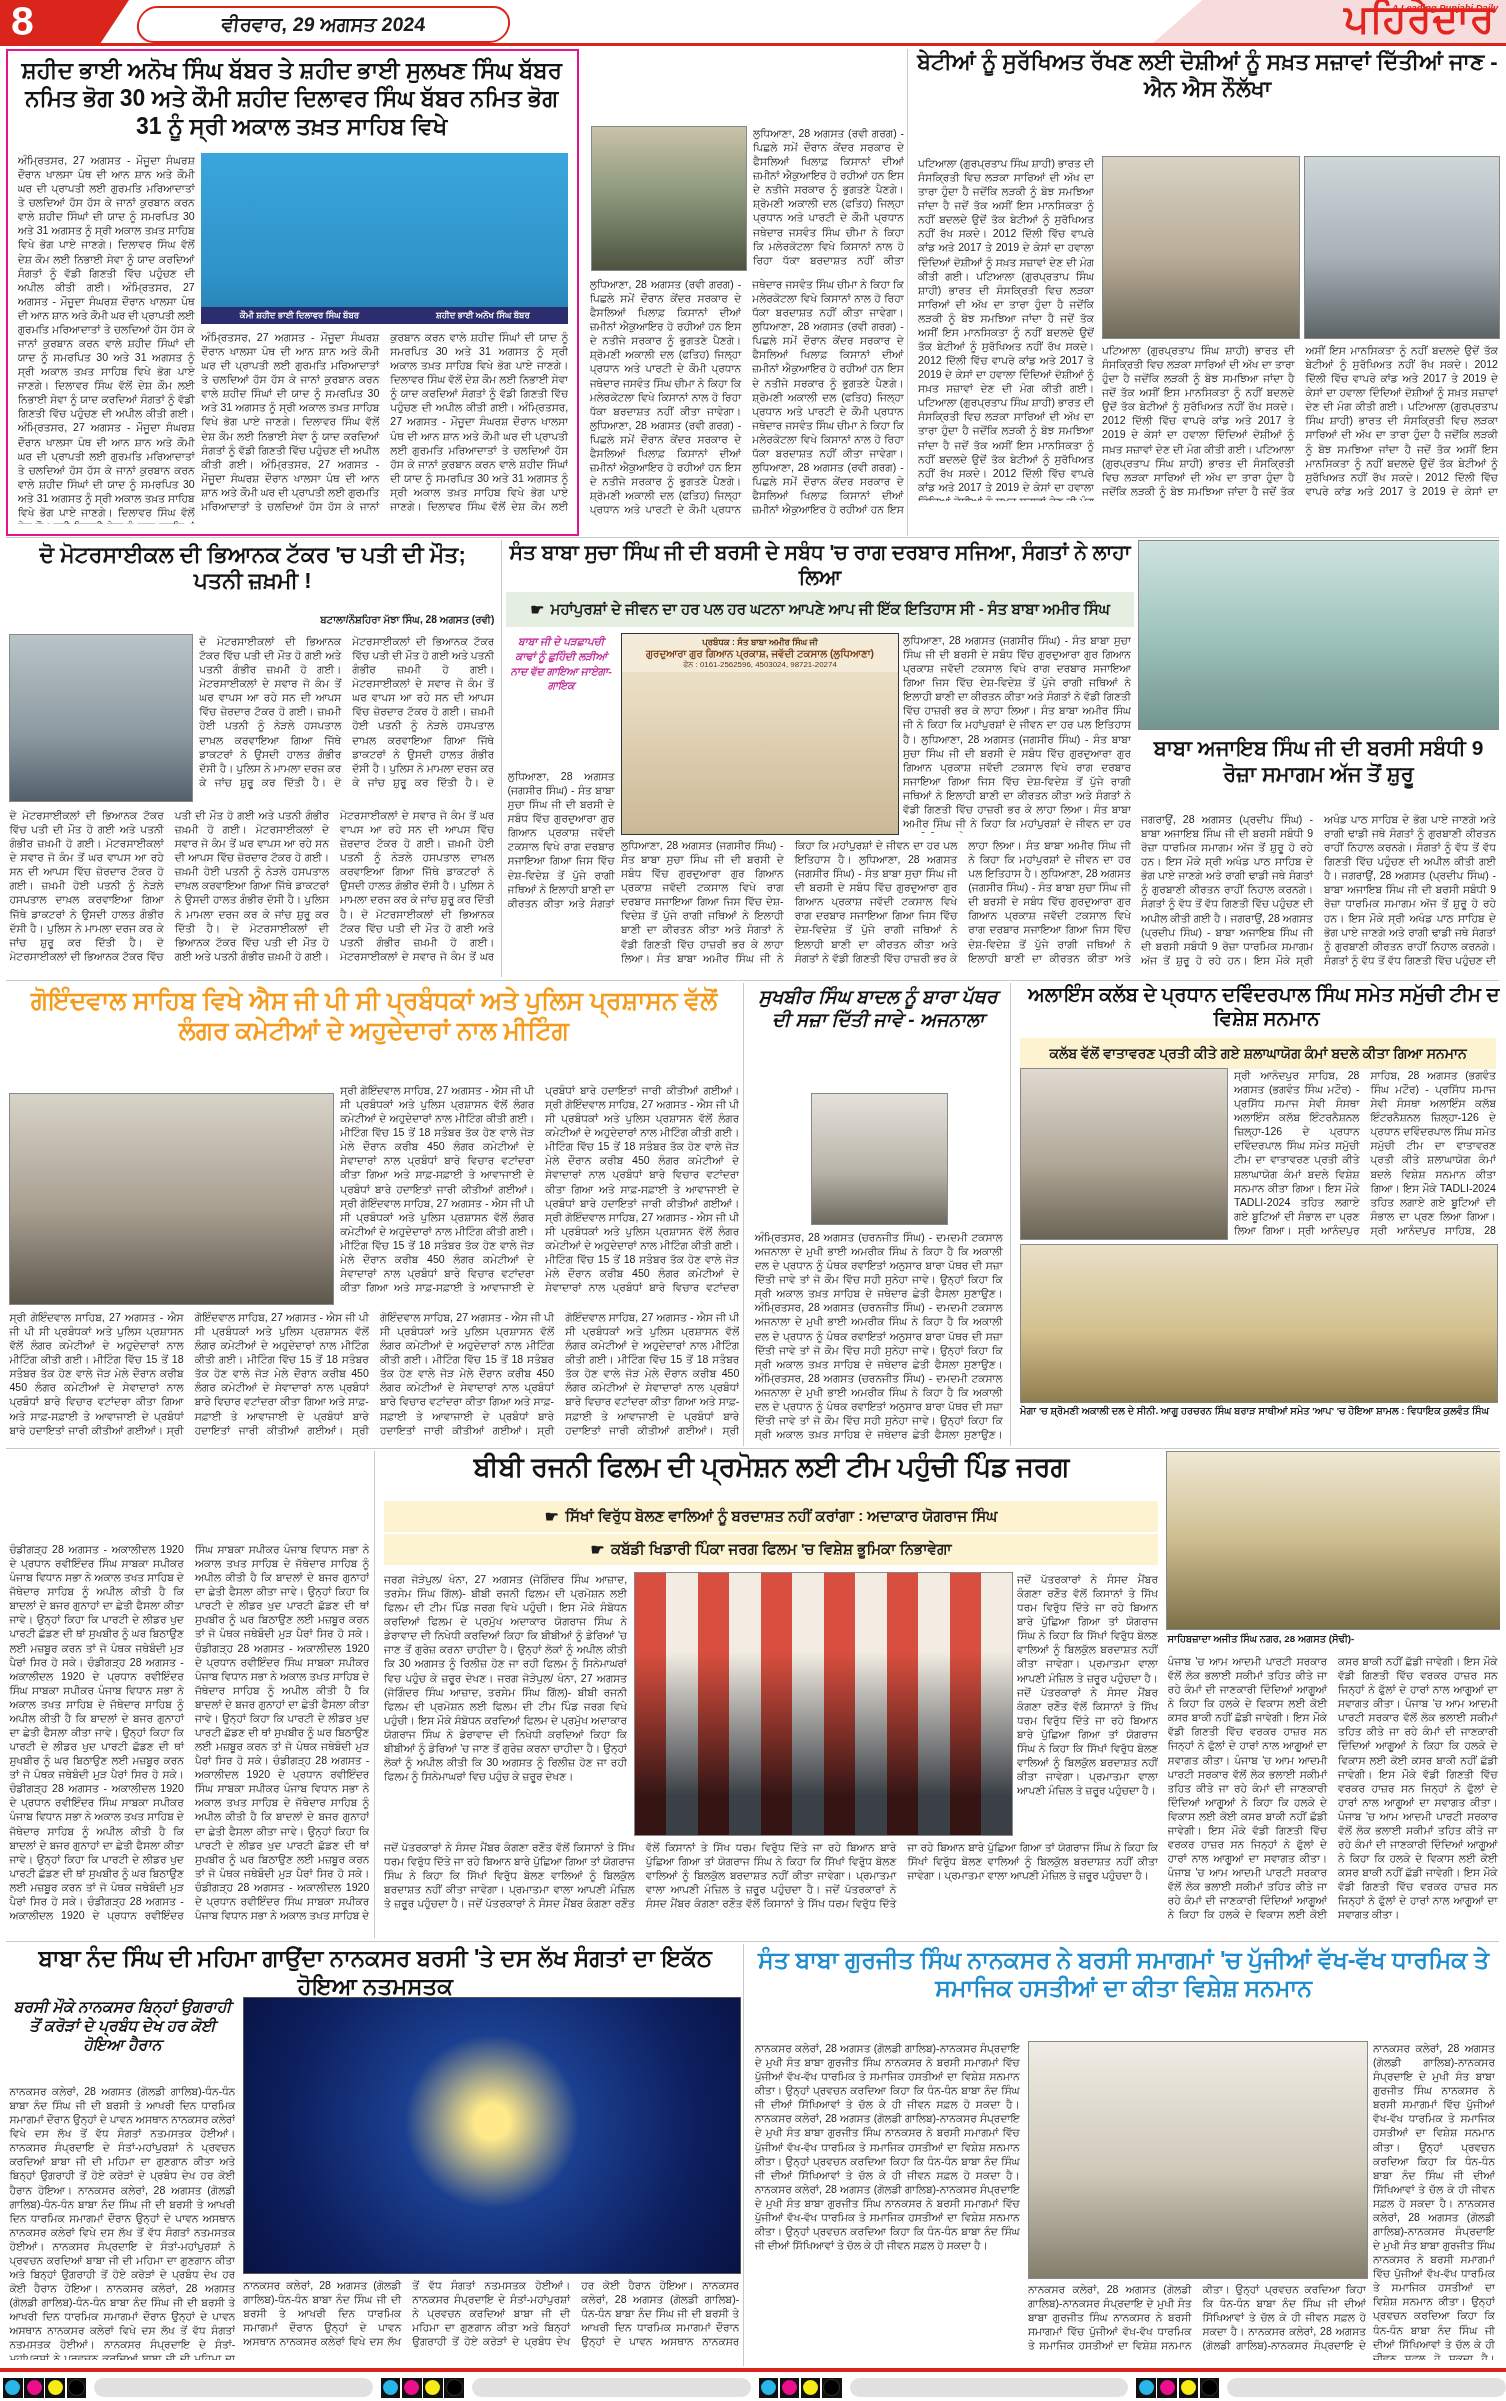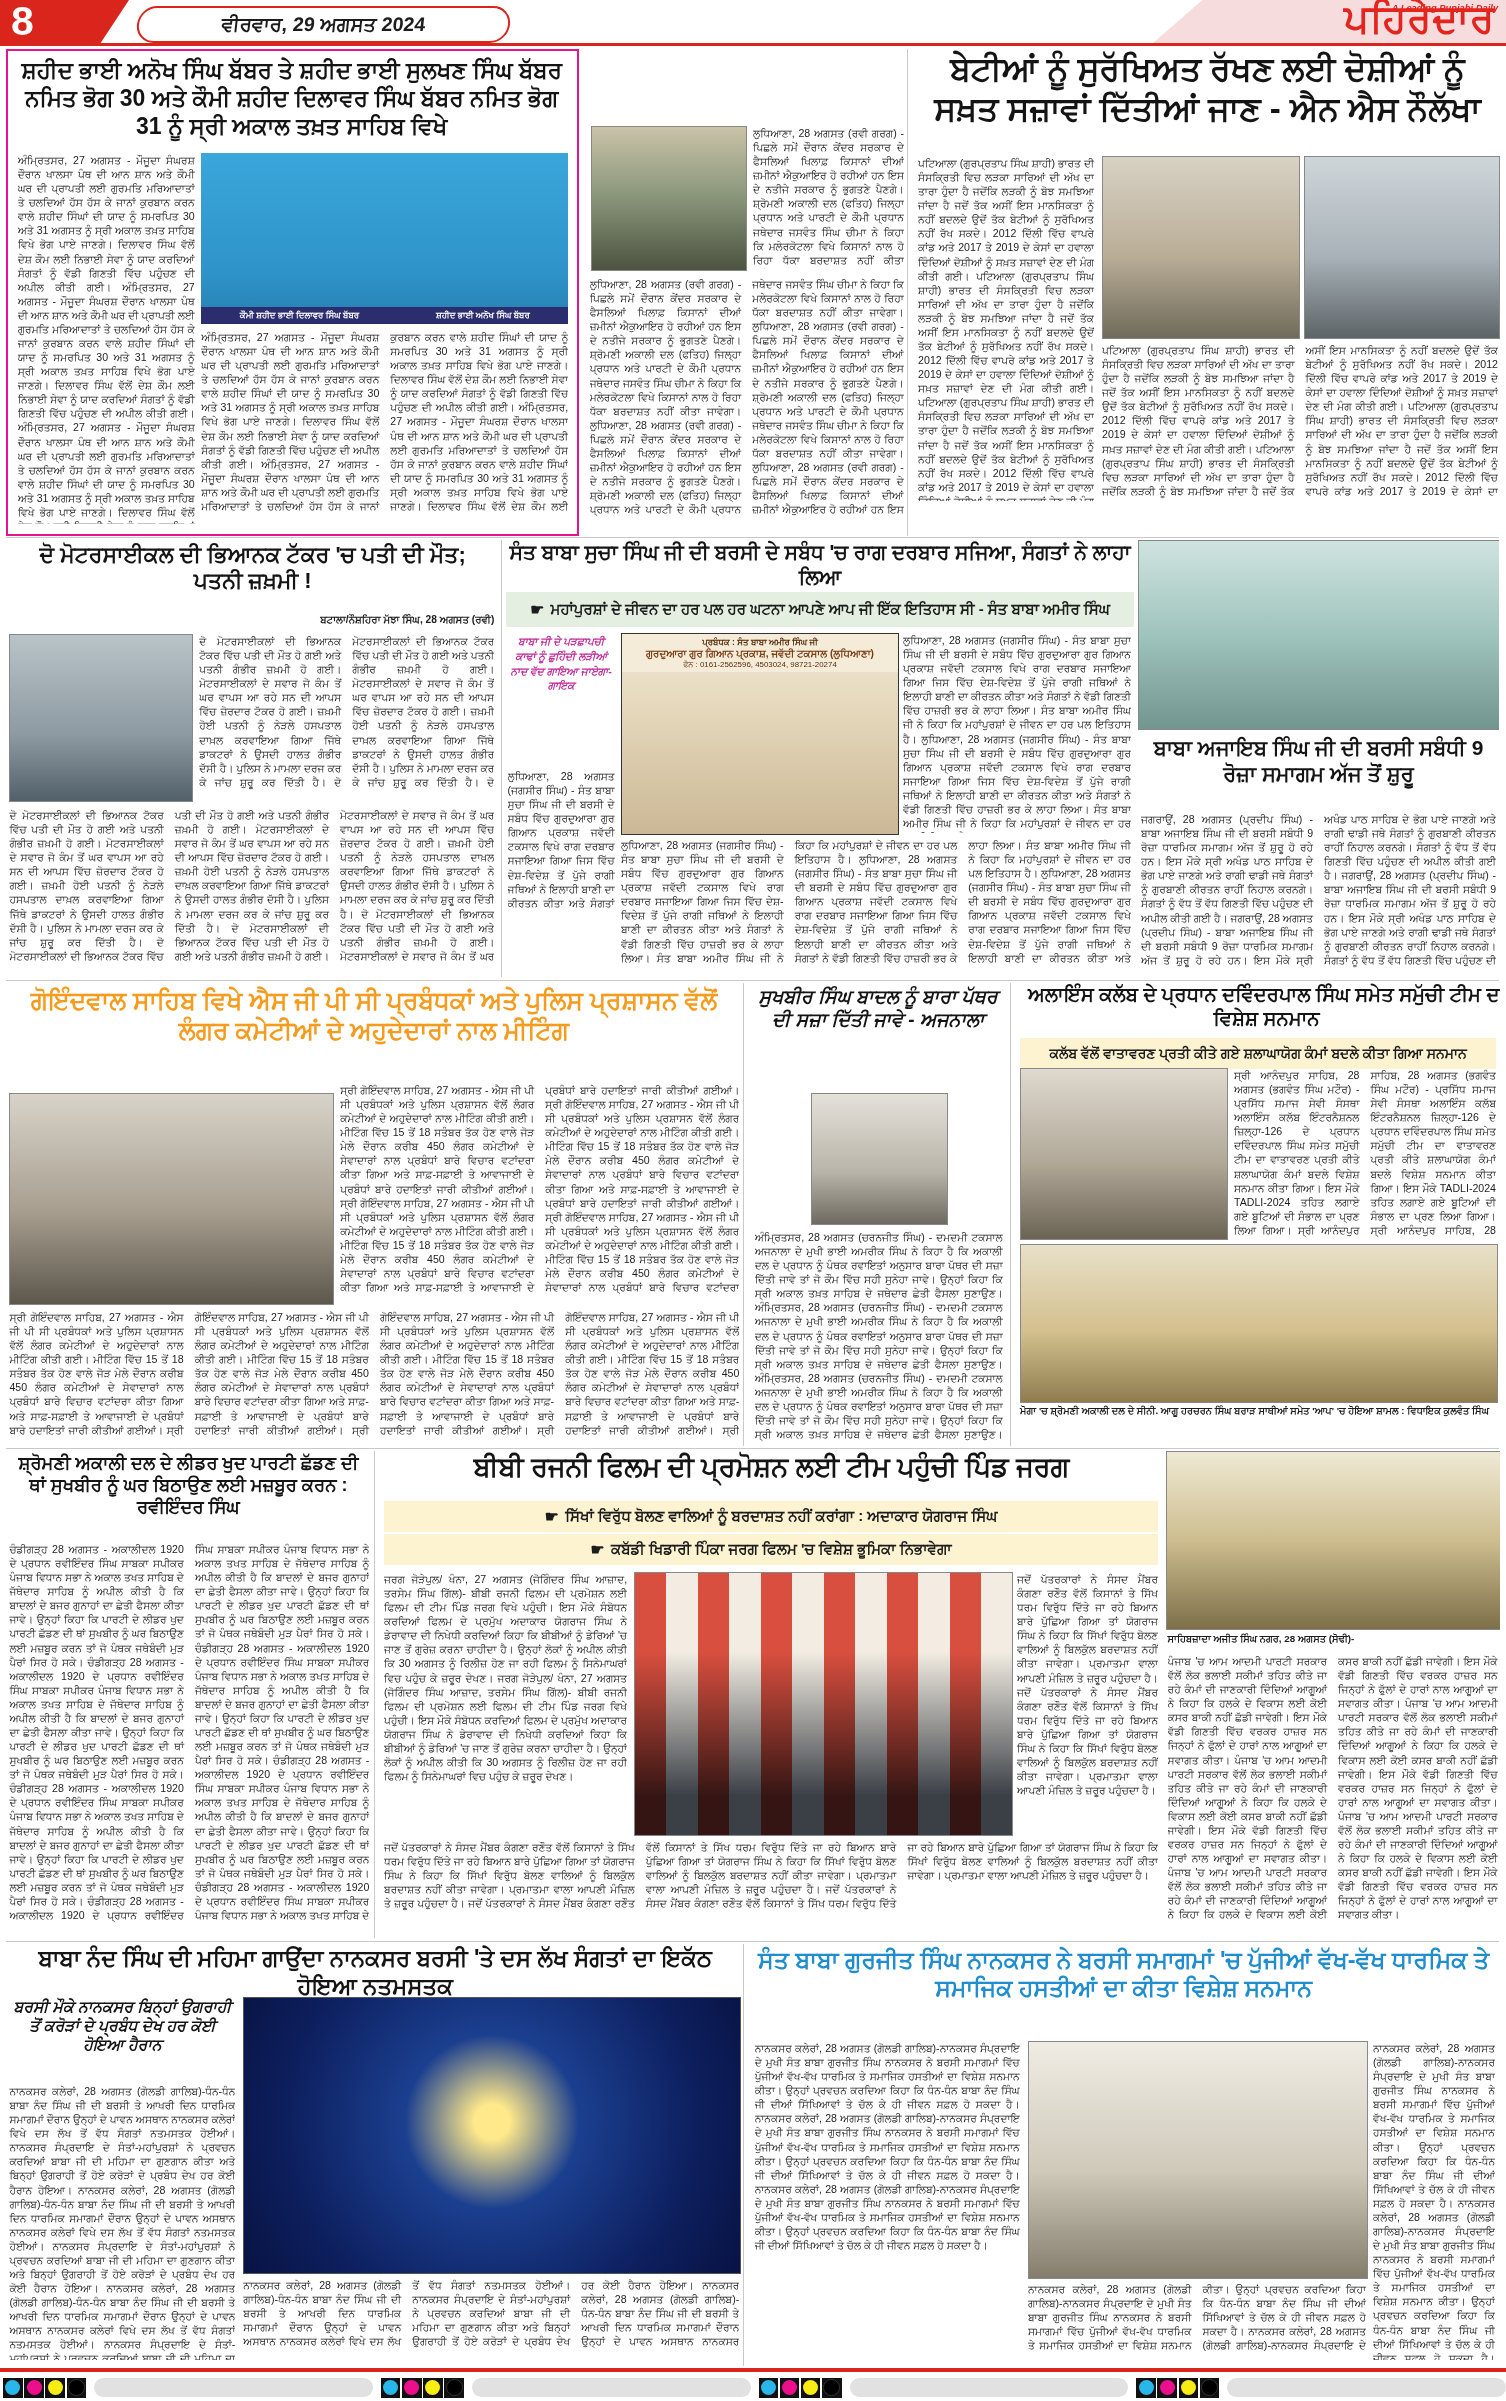--- a/index.html
+++ b/index.html
@@ -100,21 +100,21 @@
     <div class="btxt c2 abs" style="left:193px;top:279px;width:367px;height:195px;">ਅੰਮ੍ਰਿਤਸਰ, 27 ਅਗਸਤ - ਮੌਜੂਦਾ ਸੰਘਰਸ਼ ਦੌਰਾਨ ਖਾਲਸਾ ਪੰਥ ਦੀ ਆਨ ਸ਼ਾਨ ਅਤੇ ਕੌਮੀ ਘਰ ਦੀ ਪ੍ਰਾਪਤੀ ਲਈ ਗੁਰਮਤਿ ਮਰਿਆਦਾਤਾਂ ਤੇ ਚਲਦਿਆਂ ਹੱਸ ਹੱਸ ਕੇ ਜਾਨਾਂ ਕੁਰਬਾਨ ਕਰਨ ਵਾਲੇ ਸ਼ਹੀਦ ਸਿੰਘਾਂ ਦੀ ਯਾਦ ਨੂੰ ਸਮਰਪਿਤ 30 ਅਤੇ 31 ਅਗਸਤ ਨੂੰ ਸ੍ਰੀ ਅਕਾਲ ਤਖ਼ਤ ਸਾਹਿਬ ਵਿਖੇ ਭੋਗ ਪਾਏ ਜਾਣਗੇ। ਦਿਲਾਵਰ ਸਿੰਘ ਵੱਲੋਂ ਦੇਸ਼ ਕੌਮ ਲਈ ਨਿਭਾਈ ਸੇਵਾ ਨੂੰ ਯਾਦ ਕਰਦਿਆਂ ਸੰਗਤਾਂ ਨੂੰ ਵੱਡੀ ਗਿਣਤੀ ਵਿੱਚ ਪਹੁੰਚਣ ਦੀ ਅਪੀਲ ਕੀਤੀ ਗਈ। ਅੰਮ੍ਰਿਤਸਰ, 27 ਅਗਸਤ - ਮੌਜੂਦਾ ਸੰਘਰਸ਼ ਦੌਰਾਨ ਖਾਲਸਾ ਪੰਥ ਦੀ ਆਨ ਸ਼ਾਨ ਅਤੇ ਕੌਮੀ ਘਰ ਦੀ ਪ੍ਰਾਪਤੀ ਲਈ ਗੁਰਮਤਿ ਮਰਿਆਦਾਤਾਂ ਤੇ ਚਲਦਿਆਂ ਹੱਸ ਹੱਸ ਕੇ ਜਾਨਾਂ ਕੁਰਬਾਨ ਕਰਨ ਵਾਲੇ ਸ਼ਹੀਦ ਸਿੰਘਾਂ ਦੀ ਯਾਦ ਨੂੰ ਸਮਰਪਿਤ 30 ਅਤੇ 31 ਅਗਸਤ ਨੂੰ ਸ੍ਰੀ ਅਕਾਲ ਤਖ਼ਤ ਸਾਹਿਬ ਵਿਖੇ ਭੋਗ ਪਾਏ ਜਾਣਗੇ। ਦਿਲਾਵਰ ਸਿੰਘ ਵੱਲੋਂ ਦੇਸ਼ ਕੌਮ ਲਈ ਨਿਭਾਈ ਸੇਵਾ ਨੂੰ ਯਾਦ ਕਰਦਿਆਂ ਸੰਗਤਾਂ ਨੂੰ ਵੱਡੀ ਗਿਣਤੀ ਵਿੱਚ ਪਹੁੰਚਣ ਦੀ ਅਪੀਲ ਕੀਤੀ ਗਈ। ਅੰਮ੍ਰਿਤਸਰ, 27 ਅਗਸਤ - ਮੌਜੂਦਾ ਸੰਘਰਸ਼ ਦੌਰਾਨ ਖਾਲਸਾ ਪੰਥ ਦੀ ਆਨ ਸ਼ਾਨ ਅਤੇ ਕੌਮੀ ਘਰ ਦੀ ਪ੍ਰਾਪਤੀ ਲਈ ਗੁਰਮਤਿ ਮਰਿਆਦਾਤਾਂ ਤੇ ਚਲਦਿਆਂ ਹੱਸ ਹੱਸ ਕੇ ਜਾਨਾਂ ਕੁਰਬਾਨ ਕਰਨ ਵਾਲੇ ਸ਼ਹੀਦ ਸਿੰਘਾਂ ਦੀ ਯਾਦ ਨੂੰ ਸਮਰਪਿਤ 30 ਅਤੇ 31 ਅਗਸਤ ਨੂੰ ਸ੍ਰੀ ਅਕਾਲ ਤਖ਼ਤ ਸਾਹਿਬ ਵਿਖੇ ਭੋਗ ਪਾਏ ਜਾਣਗੇ। ਦਿਲਾਵਰ ਸਿੰਘ ਵੱਲੋਂ ਦੇਸ਼ ਕੌਮ ਲਈ ਨਿਭਾਈ ਸੇਵਾ ਨੂੰ ਯਾਦ ਕਰਦਿਆਂ ਸੰਗਤਾਂ ਨੂੰ ਵੱਡੀ ਗਿਣਤੀ ਵਿੱਚ ਪਹੁੰਚਣ ਦੀ ਅਪੀਲ ਕੀਤੀ ਗਈ। ਅੰਮ੍ਰਿਤਸਰ, 27 ਅਗਸਤ - ਮੌਜੂਦਾ ਸੰਘਰਸ਼ ਦੌਰਾਨ ਖਾਲਸਾ ਪੰਥ ਦੀ ਆਨ ਸ਼ਾਨ ਅਤੇ ਕੌਮੀ ਘਰ ਦੀ ਪ੍ਰਾਪਤੀ ਲਈ ਗੁਰਮਤਿ ਮਰਿਆਦਾਤਾਂ ਤੇ ਚਲਦਿਆਂ ਹੱਸ ਹੱਸ ਕੇ ਜਾਨਾਂ ਕੁਰਬਾਨ ਕਰਨ ਵਾਲੇ ਸ਼ਹੀਦ ਸਿੰਘਾਂ ਦੀ ਯਾਦ ਨੂੰ ਸਮਰਪਿਤ 30 ਅਤੇ 31 ਅਗਸਤ ਨੂੰ ਸ੍ਰੀ ਅਕਾਲ ਤਖ਼ਤ ਸਾਹਿਬ ਵਿਖੇ ਭੋਗ ਪਾਏ ਜਾਣਗੇ। ਦਿਲਾਵਰ ਸਿੰਘ ਵੱਲੋਂ ਦੇਸ਼ ਕੌਮ ਲਈ ਨਿਭਾਈ ਸੇਵਾ ਨੂੰ ਯਾਦ ਕਰਦਿਆਂ ਸੰਗਤਾਂ ਨੂੰ ਵੱਡੀ ਗਿਣਤੀ ਵਿੱਚ ਪਹੁੰਚਣ ਦੀ ਅਪੀਲ ਕੀਤੀ ਗਈ।</div>
   </section>
 
   <section class="art" style="left:585px;top:49px;width:323px;height:487px;border-right:0.8px solid #c9c9c9;box-sizing:border-box;">
     <div class="photo ph-cheema" style="left:6.3px;top:77px;width:154px;height:143px;border:0.8px solid #888;"></div>
     <div class="btxt abs" style="left:168px;top:77px;width:151px;height:143px;">ਲੁਧਿਆਣਾ, 28 ਅਗਸਤ (ਰਵੀ ਗਰਗ) - ਪਿਛਲੇ ਸਮੇਂ ਦੌਰਾਨ ਕੇਂਦਰ ਸਰਕਾਰ ਦੇ ਫੈਸਲਿਆਂ ਖਿਲਾਫ਼ ਕਿਸਾਨਾਂ ਦੀਆਂ ਜ਼ਮੀਨਾਂ ਐਕੁਆਇਰ ਹੋ ਰਹੀਆਂ ਹਨ ਇਸ ਦੇ ਨਤੀਜੇ ਸਰਕਾਰ ਨੂੰ ਭੁਗਤਣੇ ਪੈਣਗੇ। ਸ਼੍ਰੋਮਣੀ ਅਕਾਲੀ ਦਲ (ਫਤਿਹ) ਜਿਲ੍ਹਾ ਪ੍ਰਧਾਨ ਅਤੇ ਪਾਰਟੀ ਦੇ ਕੌਮੀ ਪ੍ਰਧਾਨ ਜਥੇਦਾਰ ਜਸਵੰਤ ਸਿੰਘ ਚੀਮਾ ਨੇ ਕਿਹਾ ਕਿ ਮਲੇਰਕੋਟਲਾ ਵਿਖੇ ਕਿਸਾਨਾਂ ਨਾਲ ਹੋ ਰਿਹਾ ਧੱਕਾ ਬਰਦਾਸ਼ਤ ਨਹੀਂ ਕੀਤਾ ਜਾਵੇਗਾ। ਲੁਧਿਆਣਾ, 28 ਅਗਸਤ (ਰਵੀ ਗਰਗ) - ਪਿਛਲੇ ਸਮੇਂ ਦੌਰਾਨ ਕੇਂਦਰ ਸਰਕਾਰ ਦੇ ਫੈਸਲਿਆਂ ਖਿਲਾਫ਼ ਕਿਸਾਨਾਂ ਦੀਆਂ ਜ਼ਮੀਨਾਂ ਐਕੁਆਇਰ ਹੋ ਰਹੀਆਂ ਹਨ ਇਸ ਦੇ ਨਤੀਜੇ ਸਰਕਾਰ ਨੂੰ ਭੁਗਤਣੇ ਪੈਣਗੇ। ਸ਼੍ਰੋਮਣੀ ਅਕਾਲੀ ਦਲ (ਫਤਿਹ) ਜਿਲ੍ਹਾ ਪ੍ਰਧਾਨ ਅਤੇ ਪਾਰਟੀ ਦੇ ਕੌਮੀ ਪ੍ਰਧਾਨ ਜਥੇਦਾਰ ਜਸਵੰਤ ਸਿੰਘ ਚੀਮਾ ਨੇ ਕਿਹਾ ਕਿ ਮਲੇਰਕੋਟਲਾ ਵਿਖੇ ਕਿਸਾਨਾਂ ਨਾਲ ਹੋ ਰਿਹਾ ਧੱਕਾ ਬਰਦਾਸ਼ਤ ਨਹੀਂ ਕੀਤਾ ਜਾਵੇਗਾ।</div>
     <div class="btxt c2 abs" style="left:4.7px;top:228px;width:314px;height:253px;">ਲੁਧਿਆਣਾ, 28 ਅਗਸਤ (ਰਵੀ ਗਰਗ) - ਪਿਛਲੇ ਸਮੇਂ ਦੌਰਾਨ ਕੇਂਦਰ ਸਰਕਾਰ ਦੇ ਫੈਸਲਿਆਂ ਖਿਲਾਫ਼ ਕਿਸਾਨਾਂ ਦੀਆਂ ਜ਼ਮੀਨਾਂ ਐਕੁਆਇਰ ਹੋ ਰਹੀਆਂ ਹਨ ਇਸ ਦੇ ਨਤੀਜੇ ਸਰਕਾਰ ਨੂੰ ਭੁਗਤਣੇ ਪੈਣਗੇ। ਸ਼੍ਰੋਮਣੀ ਅਕਾਲੀ ਦਲ (ਫਤਿਹ) ਜਿਲ੍ਹਾ ਪ੍ਰਧਾਨ ਅਤੇ ਪਾਰਟੀ ਦੇ ਕੌਮੀ ਪ੍ਰਧਾਨ ਜਥੇਦਾਰ ਜਸਵੰਤ ਸਿੰਘ ਚੀਮਾ ਨੇ ਕਿਹਾ ਕਿ ਮਲੇਰਕੋਟਲਾ ਵਿਖੇ ਕਿਸਾਨਾਂ ਨਾਲ ਹੋ ਰਿਹਾ ਧੱਕਾ ਬਰਦਾਸ਼ਤ ਨਹੀਂ ਕੀਤਾ ਜਾਵੇਗਾ। ਲੁਧਿਆਣਾ, 28 ਅਗਸਤ (ਰਵੀ ਗਰਗ) - ਪਿਛਲੇ ਸਮੇਂ ਦੌਰਾਨ ਕੇਂਦਰ ਸਰਕਾਰ ਦੇ ਫੈਸਲਿਆਂ ਖਿਲਾਫ਼ ਕਿਸਾਨਾਂ ਦੀਆਂ ਜ਼ਮੀਨਾਂ ਐਕੁਆਇਰ ਹੋ ਰਹੀਆਂ ਹਨ ਇਸ ਦੇ ਨਤੀਜੇ ਸਰਕਾਰ ਨੂੰ ਭੁਗਤਣੇ ਪੈਣਗੇ। ਸ਼੍ਰੋਮਣੀ ਅਕਾਲੀ ਦਲ (ਫਤਿਹ) ਜਿਲ੍ਹਾ ਪ੍ਰਧਾਨ ਅਤੇ ਪਾਰਟੀ ਦੇ ਕੌਮੀ ਪ੍ਰਧਾਨ ਜਥੇਦਾਰ ਜਸਵੰਤ ਸਿੰਘ ਚੀਮਾ ਨੇ ਕਿਹਾ ਕਿ ਮਲੇਰਕੋਟਲਾ ਵਿਖੇ ਕਿਸਾਨਾਂ ਨਾਲ ਹੋ ਰਿਹਾ ਧੱਕਾ ਬਰਦਾਸ਼ਤ ਨਹੀਂ ਕੀਤਾ ਜਾਵੇਗਾ। ਲੁਧਿਆਣਾ, 28 ਅਗਸਤ (ਰਵੀ ਗਰਗ) - ਪਿਛਲੇ ਸਮੇਂ ਦੌਰਾਨ ਕੇਂਦਰ ਸਰਕਾਰ ਦੇ ਫੈਸਲਿਆਂ ਖਿਲਾਫ਼ ਕਿਸਾਨਾਂ ਦੀਆਂ ਜ਼ਮੀਨਾਂ ਐਕੁਆਇਰ ਹੋ ਰਹੀਆਂ ਹਨ ਇਸ ਦੇ ਨਤੀਜੇ ਸਰਕਾਰ ਨੂੰ ਭੁਗਤਣੇ ਪੈਣਗੇ। ਸ਼੍ਰੋਮਣੀ ਅਕਾਲੀ ਦਲ (ਫਤਿਹ) ਜਿਲ੍ਹਾ ਪ੍ਰਧਾਨ ਅਤੇ ਪਾਰਟੀ ਦੇ ਕੌਮੀ ਪ੍ਰਧਾਨ ਜਥੇਦਾਰ ਜਸਵੰਤ ਸਿੰਘ ਚੀਮਾ ਨੇ ਕਿਹਾ ਕਿ ਮਲੇਰਕੋਟਲਾ ਵਿਖੇ ਕਿਸਾਨਾਂ ਨਾਲ ਹੋ ਰਿਹਾ ਧੱਕਾ ਬਰਦਾਸ਼ਤ ਨਹੀਂ ਕੀਤਾ ਜਾਵੇਗਾ। ਲੁਧਿਆਣਾ, 28 ਅਗਸਤ (ਰਵੀ ਗਰਗ) - ਪਿਛਲੇ ਸਮੇਂ ਦੌਰਾਨ ਕੇਂਦਰ ਸਰਕਾਰ ਦੇ ਫੈਸਲਿਆਂ ਖਿਲਾਫ਼ ਕਿਸਾਨਾਂ ਦੀਆਂ ਜ਼ਮੀਨਾਂ ਐਕੁਆਇਰ ਹੋ ਰਹੀਆਂ ਹਨ ਇਸ ਦੇ ਨਤੀਜੇ ਸਰਕਾਰ ਨੂੰ ਭੁਗਤਣੇ ਪੈਣਗੇ। ਸ਼੍ਰੋਮਣੀ ਅਕਾਲੀ ਦਲ (ਫਤਿਹ) ਜਿਲ੍ਹਾ ਪ੍ਰਧਾਨ ਅਤੇ ਪਾਰਟੀ ਦੇ ਕੌਮੀ ਪ੍ਰਧਾਨ ਜਥੇਦਾਰ ਜਸਵੰਤ ਸਿੰਘ ਚੀਮਾ ਨੇ ਕਿਹਾ ਕਿ ਮਲੇਰਕੋਟਲਾ ਵਿਖੇ ਕਿਸਾਨਾਂ ਨਾਲ ਹੋ ਰਿਹਾ ਧੱਕਾ ਬਰਦਾਸ਼ਤ ਨਹੀਂ ਕੀਤਾ ਜਾਵੇਗਾ। ਲੁਧਿਆਣਾ, 28 ਅਗਸਤ (ਰਵੀ ਗਰਗ) - ਪਿਛਲੇ ਸਮੇਂ ਦੌਰਾਨ ਕੇਂਦਰ ਸਰਕਾਰ ਦੇ ਫੈਸਲਿਆਂ ਖਿਲਾਫ਼ ਕਿਸਾਨਾਂ ਦੀਆਂ ਜ਼ਮੀਨਾਂ ਐਕੁਆਇਰ ਹੋ ਰਹੀਆਂ ਹਨ ਇਸ ਦੇ ਨਤੀਜੇ ਸਰਕਾਰ ਨੂੰ ਭੁਗਤਣੇ ਪੈਣਗੇ। ਸ਼੍ਰੋਮਣੀ ਅਕਾਲੀ ਦਲ (ਫਤਿਹ) ਜਿਲ੍ਹਾ ਪ੍ਰਧਾਨ ਅਤੇ ਪਾਰਟੀ ਦੇ ਕੌਮੀ ਪ੍ਰਧਾਨ ਜਥੇਦਾਰ ਜਸਵੰਤ ਸਿੰਘ ਚੀਮਾ ਨੇ ਕਿਹਾ ਕਿ ਮਲੇਰਕੋਟਲਾ ਵਿਖੇ ਕਿਸਾਨਾਂ ਨਾਲ ਹੋ ਰਿਹਾ ਧੱਕਾ ਬਰਦਾਸ਼ਤ ਨਹੀਂ ਕੀਤਾ ਜਾਵੇਗਾ।</div>
   </section>
 
   <section class="art" style="left:915px;top:49px;width:585px;height:459px;">
-    <div class="hl" style="position:absolute;left:0;top:0;width:585px;height:99px;font-size:33px;">ਬੇਟੀਆਂ ਨੂੰ ਸੁਰੱਖਿਅਤ ਰੱਖਣ ਲਈ ਦੋਸ਼ੀਆਂ ਨੂੰ ਸਖ਼ਤ ਸਜ਼ਾਵਾਂ ਦਿੱਤੀਆਂ ਜਾਣ - ਐਨ ਐਸ ਨੌਲੱਖਾ</div>
+    <div class="hl" style="position:absolute;left:0;top:0;width:585px;height:99px;font-size:22px;">ਬੇਟੀਆਂ ਨੂੰ ਸੁਰੱਖਿਅਤ ਰੱਖਣ ਲਈ ਦੋਸ਼ੀਆਂ ਨੂੰ ਸਖ਼ਤ ਸਜ਼ਾਵਾਂ ਦਿੱਤੀਆਂ ਜਾਣ - ਐਨ ਐਸ ਨੌਲੱਖਾ</div>
     <div class="btxt abs" style="left:3.1px;top:107px;width:176px;height:345px;">ਪਟਿਆਲਾ (ਗੁਰਪ੍ਰਤਾਪ ਸਿੰਘ ਸ਼ਾਹੀ) ਭਾਰਤ ਦੀ ਸੰਸਕ੍ਰਿਤੀ ਵਿਚ ਲੜਕਾ ਸਾਰਿਆਂ ਦੀ ਅੱਖ ਦਾ ਤਾਰਾ ਹੁੰਦਾ ਹੈ ਜਦੋਂਕਿ ਲੜਕੀ ਨੂੰ ਬੋਝ ਸਮਝਿਆ ਜਾਂਦਾ ਹੈ ਜਦੋਂ ਤੱਕ ਅਸੀਂ ਇਸ ਮਾਨਸਿਕਤਾ ਨੂੰ ਨਹੀਂ ਬਦਲਦੇ ਉਦੋਂ ਤੱਕ ਬੇਟੀਆਂ ਨੂੰ ਸੁਰੱਖਿਅਤ ਨਹੀਂ ਰੱਖ ਸਕਦੇ। 2012 ਦਿੱਲੀ ਵਿੱਚ ਵਾਪਰੇ ਕਾਂਡ ਅਤੇ 2017 ਤੇ 2019 ਦੇ ਕੇਸਾਂ ਦਾ ਹਵਾਲਾ ਦਿੰਦਿਆਂ ਦੋਸ਼ੀਆਂ ਨੂੰ ਸਖ਼ਤ ਸਜ਼ਾਵਾਂ ਦੇਣ ਦੀ ਮੰਗ ਕੀਤੀ ਗਈ। ਪਟਿਆਲਾ (ਗੁਰਪ੍ਰਤਾਪ ਸਿੰਘ ਸ਼ਾਹੀ) ਭਾਰਤ ਦੀ ਸੰਸਕ੍ਰਿਤੀ ਵਿਚ ਲੜਕਾ ਸਾਰਿਆਂ ਦੀ ਅੱਖ ਦਾ ਤਾਰਾ ਹੁੰਦਾ ਹੈ ਜਦੋਂਕਿ ਲੜਕੀ ਨੂੰ ਬੋਝ ਸਮਝਿਆ ਜਾਂਦਾ ਹੈ ਜਦੋਂ ਤੱਕ ਅਸੀਂ ਇਸ ਮਾਨਸਿਕਤਾ ਨੂੰ ਨਹੀਂ ਬਦਲਦੇ ਉਦੋਂ ਤੱਕ ਬੇਟੀਆਂ ਨੂੰ ਸੁਰੱਖਿਅਤ ਨਹੀਂ ਰੱਖ ਸਕਦੇ। 2012 ਦਿੱਲੀ ਵਿੱਚ ਵਾਪਰੇ ਕਾਂਡ ਅਤੇ 2017 ਤੇ 2019 ਦੇ ਕੇਸਾਂ ਦਾ ਹਵਾਲਾ ਦਿੰਦਿਆਂ ਦੋਸ਼ੀਆਂ ਨੂੰ ਸਖ਼ਤ ਸਜ਼ਾਵਾਂ ਦੇਣ ਦੀ ਮੰਗ ਕੀਤੀ ਗਈ। ਪਟਿਆਲਾ (ਗੁਰਪ੍ਰਤਾਪ ਸਿੰਘ ਸ਼ਾਹੀ) ਭਾਰਤ ਦੀ ਸੰਸਕ੍ਰਿਤੀ ਵਿਚ ਲੜਕਾ ਸਾਰਿਆਂ ਦੀ ਅੱਖ ਦਾ ਤਾਰਾ ਹੁੰਦਾ ਹੈ ਜਦੋਂਕਿ ਲੜਕੀ ਨੂੰ ਬੋਝ ਸਮਝਿਆ ਜਾਂਦਾ ਹੈ ਜਦੋਂ ਤੱਕ ਅਸੀਂ ਇਸ ਮਾਨਸਿਕਤਾ ਨੂੰ ਨਹੀਂ ਬਦਲਦੇ ਉਦੋਂ ਤੱਕ ਬੇਟੀਆਂ ਨੂੰ ਸੁਰੱਖਿਅਤ ਨਹੀਂ ਰੱਖ ਸਕਦੇ। 2012 ਦਿੱਲੀ ਵਿੱਚ ਵਾਪਰੇ ਕਾਂਡ ਅਤੇ 2017 ਤੇ 2019 ਦੇ ਕੇਸਾਂ ਦਾ ਹਵਾਲਾ ਦਿੰਦਿਆਂ ਦੋਸ਼ੀਆਂ ਨੂੰ ਸਖ਼ਤ ਸਜ਼ਾਵਾਂ ਦੇਣ ਦੀ ਮੰਗ ਕੀਤੀ ਗਈ।</div>
     <div class="photo ph-group1" style="left:187px;top:107px;width:196px;height:181px;border:0.8px solid #888;"></div>
     <div class="photo ph-group2" style="left:389px;top:107px;width:194px;height:181px;border:0.8px solid #888;"></div>
     <div class="btxt c2 abs" style="left:187px;top:294px;width:396px;height:159px;">ਪਟਿਆਲਾ (ਗੁਰਪ੍ਰਤਾਪ ਸਿੰਘ ਸ਼ਾਹੀ) ਭਾਰਤ ਦੀ ਸੰਸਕ੍ਰਿਤੀ ਵਿਚ ਲੜਕਾ ਸਾਰਿਆਂ ਦੀ ਅੱਖ ਦਾ ਤਾਰਾ ਹੁੰਦਾ ਹੈ ਜਦੋਂਕਿ ਲੜਕੀ ਨੂੰ ਬੋਝ ਸਮਝਿਆ ਜਾਂਦਾ ਹੈ ਜਦੋਂ ਤੱਕ ਅਸੀਂ ਇਸ ਮਾਨਸਿਕਤਾ ਨੂੰ ਨਹੀਂ ਬਦਲਦੇ ਉਦੋਂ ਤੱਕ ਬੇਟੀਆਂ ਨੂੰ ਸੁਰੱਖਿਅਤ ਨਹੀਂ ਰੱਖ ਸਕਦੇ। 2012 ਦਿੱਲੀ ਵਿੱਚ ਵਾਪਰੇ ਕਾਂਡ ਅਤੇ 2017 ਤੇ 2019 ਦੇ ਕੇਸਾਂ ਦਾ ਹਵਾਲਾ ਦਿੰਦਿਆਂ ਦੋਸ਼ੀਆਂ ਨੂੰ ਸਖ਼ਤ ਸਜ਼ਾਵਾਂ ਦੇਣ ਦੀ ਮੰਗ ਕੀਤੀ ਗਈ। ਪਟਿਆਲਾ (ਗੁਰਪ੍ਰਤਾਪ ਸਿੰਘ ਸ਼ਾਹੀ) ਭਾਰਤ ਦੀ ਸੰਸਕ੍ਰਿਤੀ ਵਿਚ ਲੜਕਾ ਸਾਰਿਆਂ ਦੀ ਅੱਖ ਦਾ ਤਾਰਾ ਹੁੰਦਾ ਹੈ ਜਦੋਂਕਿ ਲੜਕੀ ਨੂੰ ਬੋਝ ਸਮਝਿਆ ਜਾਂਦਾ ਹੈ ਜਦੋਂ ਤੱਕ ਅਸੀਂ ਇਸ ਮਾਨਸਿਕਤਾ ਨੂੰ ਨਹੀਂ ਬਦਲਦੇ ਉਦੋਂ ਤੱਕ ਬੇਟੀਆਂ ਨੂੰ ਸੁਰੱਖਿਅਤ ਨਹੀਂ ਰੱਖ ਸਕਦੇ। 2012 ਦਿੱਲੀ ਵਿੱਚ ਵਾਪਰੇ ਕਾਂਡ ਅਤੇ 2017 ਤੇ 2019 ਦੇ ਕੇਸਾਂ ਦਾ ਹਵਾਲਾ ਦਿੰਦਿਆਂ ਦੋਸ਼ੀਆਂ ਨੂੰ ਸਖ਼ਤ ਸਜ਼ਾਵਾਂ ਦੇਣ ਦੀ ਮੰਗ ਕੀਤੀ ਗਈ। ਪਟਿਆਲਾ (ਗੁਰਪ੍ਰਤਾਪ ਸਿੰਘ ਸ਼ਾਹੀ) ਭਾਰਤ ਦੀ ਸੰਸਕ੍ਰਿਤੀ ਵਿਚ ਲੜਕਾ ਸਾਰਿਆਂ ਦੀ ਅੱਖ ਦਾ ਤਾਰਾ ਹੁੰਦਾ ਹੈ ਜਦੋਂਕਿ ਲੜਕੀ ਨੂੰ ਬੋਝ ਸਮਝਿਆ ਜਾਂਦਾ ਹੈ ਜਦੋਂ ਤੱਕ ਅਸੀਂ ਇਸ ਮਾਨਸਿਕਤਾ ਨੂੰ ਨਹੀਂ ਬਦਲਦੇ ਉਦੋਂ ਤੱਕ ਬੇਟੀਆਂ ਨੂੰ ਸੁਰੱਖਿਅਤ ਨਹੀਂ ਰੱਖ ਸਕਦੇ। 2012 ਦਿੱਲੀ ਵਿੱਚ ਵਾਪਰੇ ਕਾਂਡ ਅਤੇ 2017 ਤੇ 2019 ਦੇ ਕੇਸਾਂ ਦਾ ਹਵਾਲਾ ਦਿੰਦਿਆਂ ਦੋਸ਼ੀਆਂ ਨੂੰ ਸਖ਼ਤ ਸਜ਼ਾਵਾਂ ਦੇਣ ਦੀ ਮੰਗ ਕੀਤੀ ਗਈ।</div>
   </section>
 
   <div class="sep-h" style="left:6.3px;top:537px;width:1493px;"></div>
 
   <section class="art" style="left:6.3px;top:540px;width:496px;height:437px;border-right:0.8px solid #c9c9c9;box-sizing:border-box;">
     <div class="hl" style="position:absolute;left:7.9px;top:1.6px;width:477px;height:69px;font-size:22px;">ਦੋ ਮੋਟਰਸਾਈਕਲ ਦੀ ਭਿਆਨਕ ਟੱਕਰ 'ਚ ਪਤੀ ਦੀ ਮੌਤ; ਪਤਨੀ ਜ਼ਖ਼ਮੀ !</div>
@@ -171,21 +171,20 @@
     </div>
     <div class="photo ph-award" style="left:3.1px;top:85px;width:206px;height:170px;border:0.8px solid #888;"></div>
     <div class="btxt c2 abs" style="left:217px;top:85px;width:262px;height:170px;">ਸ੍ਰੀ ਆਨੰਦਪੁਰ ਸਾਹਿਬ, 28 ਅਗਸਤ (ਭਗਵੰਤ ਸਿੰਘ ਮਟੌਰ) - ਪ੍ਰਸਿੱਧ ਸਮਾਜ ਸੇਵੀ ਸੰਸਥਾ ਅਲਾਇੰਸ ਕਲੱਬ ਇੰਟਰਨੈਸ਼ਨਲ ਜ਼ਿਲ੍ਹਾ-126 ਦੇ ਪ੍ਰਧਾਨ ਦਵਿੰਦਰਪਾਲ ਸਿੰਘ ਸਮੇਤ ਸਮੁੱਚੀ ਟੀਮ ਦਾ ਵਾਤਾਵਰਣ ਪ੍ਰਤੀ ਕੀਤੇ ਸ਼ਲਾਘਾਯੋਗ ਕੰਮਾਂ ਬਦਲੇ ਵਿਸ਼ੇਸ਼ ਸਨਮਾਨ ਕੀਤਾ ਗਿਆ। ਇਸ ਮੌਕੇ TADLI-2024 ਤਹਿਤ ਲਗਾਏ ਗਏ ਬੂਟਿਆਂ ਦੀ ਸੰਭਾਲ ਦਾ ਪ੍ਰਣ ਲਿਆ ਗਿਆ। ਸ੍ਰੀ ਆਨੰਦਪੁਰ ਸਾਹਿਬ, 28 ਅਗਸਤ (ਭਗਵੰਤ ਸਿੰਘ ਮਟੌਰ) - ਪ੍ਰਸਿੱਧ ਸਮਾਜ ਸੇਵੀ ਸੰਸਥਾ ਅਲਾਇੰਸ ਕਲੱਬ ਇੰਟਰਨੈਸ਼ਨਲ ਜ਼ਿਲ੍ਹਾ-126 ਦੇ ਪ੍ਰਧਾਨ ਦਵਿੰਦਰਪਾਲ ਸਿੰਘ ਸਮੇਤ ਸਮੁੱਚੀ ਟੀਮ ਦਾ ਵਾਤਾਵਰਣ ਪ੍ਰਤੀ ਕੀਤੇ ਸ਼ਲਾਘਾਯੋਗ ਕੰਮਾਂ ਬਦਲੇ ਵਿਸ਼ੇਸ਼ ਸਨਮਾਨ ਕੀਤਾ ਗਿਆ। ਇਸ ਮੌਕੇ TADLI-2024 ਤਹਿਤ ਲਗਾਏ ਗਏ ਬੂਟਿਆਂ ਦੀ ਸੰਭਾਲ ਦਾ ਪ੍ਰਣ ਲਿਆ ਗਿਆ। ਸ੍ਰੀ ਆਨੰਦਪੁਰ ਸਾਹਿਬ, 28 ਅਗਸਤ (ਭਗਵੰਤ ਸਿੰਘ ਮਟੌਰ) - ਪ੍ਰਸਿੱਧ ਸਮਾਜ ਸੇਵੀ ਸੰਸਥਾ ਅਲਾਇੰਸ ਕਲੱਬ ਇੰਟਰਨੈਸ਼ਨਲ ਜ਼ਿਲ੍ਹਾ-126 ਦੇ ਪ੍ਰਧਾਨ ਦਵਿੰਦਰਪਾਲ ਸਿੰਘ ਸਮੇਤ ਸਮੁੱਚੀ ਟੀਮ ਦਾ ਵਾਤਾਵਰਣ ਪ੍ਰਤੀ ਕੀਤੇ ਸ਼ਲਾਘਾਯੋਗ ਕੰਮਾਂ ਬਦਲੇ ਵਿਸ਼ੇਸ਼ ਸਨਮਾਨ ਕੀਤਾ ਗਿਆ। ਇਸ ਮੌਕੇ TADLI-2024 ਤਹਿਤ ਲਗਾਏ ਗਏ ਬੂਟਿਆਂ ਦੀ ਸੰਭਾਲ ਦਾ ਪ੍ਰਣ ਲਿਆ ਗਿਆ।</div>
     <div class="photo ph-garland" style="left:3.1px;top:261px;width:476px;height:157px;border:0.8px solid #888;"></div>
     <div class="photocap abs" style="left:3.1px;top:422px;width:476px;height:36px;">ਮੋਗਾ 'ਚ ਸ਼੍ਰੋਮਣੀ ਅਕਾਲੀ ਦਲ ਦੇ ਸੀਨੀ. ਆਗੂ ਹਰਚਰਨ ਸਿੰਘ ਬਰਾੜ ਸਾਥੀਆਂ ਸਮੇਤ 'ਆਪ' 'ਚ ਹੋਇਆ ਸ਼ਾਮਲ : ਵਿਧਾਇਕ ਕੁਲਵੰਤ ਸਿੰਘ</div>
   </section>
 
   <div class="sep-h" style="left:6.3px;top:1448px;width:1493px;"></div>
 
   <section class="art" style="left:6.3px;top:1451px;width:369px;height:487px;border-right:0.8px solid #c9c9c9;box-sizing:border-box;">
-    <div class="hl" style="position:absolute;left:1.6px;top:1.6px;width:361px;height:85px;font-size:18px;">ਸ਼੍ਰੋਮਣੀ ਅਕਾਲੀ ਦਲ ਦੇ ਲੀਡਰ ਖੁਦ ਪਾਰਟੀ ਛੱਡਣ ਦੀ ਥਾਂ ਸੁਖਬੀਰ ਨੂੰ ਘਰ ਬਿਠਾਉਣ ਲਈ ਮਜ਼ਬੂਰ ਕਰਨ : ਰਵੀਇੰਦਰ ਸਿੰਘ</div>
     <div class="btxt c2 abs" style="left:3.1px;top:91px;width:360px;height:389px;">ਚੰਡੀਗੜ੍ਹ 28 ਅਗਸਤ - ਅਕਾਲੀਦਲ 1920 ਦੇ ਪ੍ਰਧਾਨ ਰਵੀਇੰਦਰ ਸਿੰਘ ਸਾਬਕਾ ਸਪੀਕਰ ਪੰਜਾਬ ਵਿਧਾਨ ਸਭਾ ਨੇ ਅਕਾਲ ਤਖਤ ਸਾਹਿਬ ਦੇ ਜੱਥੇਦਾਰ ਸਾਹਿਬ ਨੂੰ ਅਪੀਲ ਕੀਤੀ ਹੈ ਕਿ ਬਾਦਲਾਂ ਦੇ ਬਜਰ ਗੁਨਾਹਾਂ ਦਾ ਛੇਤੀ ਫੈਸਲਾ ਕੀਤਾ ਜਾਵੇ। ਉਨ੍ਹਾਂ ਕਿਹਾ ਕਿ ਪਾਰਟੀ ਦੇ ਲੀਡਰ ਖੁਦ ਪਾਰਟੀ ਛੱਡਣ ਦੀ ਥਾਂ ਸੁਖਬੀਰ ਨੂੰ ਘਰ ਬਿਠਾਉਣ ਲਈ ਮਜ਼ਬੂਰ ਕਰਨ ਤਾਂ ਜੋ ਪੰਥਕ ਜਥੇਬੰਦੀ ਮੁੜ ਪੈਰਾਂ ਸਿਰ ਹੋ ਸਕੇ। ਚੰਡੀਗੜ੍ਹ 28 ਅਗਸਤ - ਅਕਾਲੀਦਲ 1920 ਦੇ ਪ੍ਰਧਾਨ ਰਵੀਇੰਦਰ ਸਿੰਘ ਸਾਬਕਾ ਸਪੀਕਰ ਪੰਜਾਬ ਵਿਧਾਨ ਸਭਾ ਨੇ ਅਕਾਲ ਤਖਤ ਸਾਹਿਬ ਦੇ ਜੱਥੇਦਾਰ ਸਾਹਿਬ ਨੂੰ ਅਪੀਲ ਕੀਤੀ ਹੈ ਕਿ ਬਾਦਲਾਂ ਦੇ ਬਜਰ ਗੁਨਾਹਾਂ ਦਾ ਛੇਤੀ ਫੈਸਲਾ ਕੀਤਾ ਜਾਵੇ। ਉਨ੍ਹਾਂ ਕਿਹਾ ਕਿ ਪਾਰਟੀ ਦੇ ਲੀਡਰ ਖੁਦ ਪਾਰਟੀ ਛੱਡਣ ਦੀ ਥਾਂ ਸੁਖਬੀਰ ਨੂੰ ਘਰ ਬਿਠਾਉਣ ਲਈ ਮਜ਼ਬੂਰ ਕਰਨ ਤਾਂ ਜੋ ਪੰਥਕ ਜਥੇਬੰਦੀ ਮੁੜ ਪੈਰਾਂ ਸਿਰ ਹੋ ਸਕੇ। ਚੰਡੀਗੜ੍ਹ 28 ਅਗਸਤ - ਅਕਾਲੀਦਲ 1920 ਦੇ ਪ੍ਰਧਾਨ ਰਵੀਇੰਦਰ ਸਿੰਘ ਸਾਬਕਾ ਸਪੀਕਰ ਪੰਜਾਬ ਵਿਧਾਨ ਸਭਾ ਨੇ ਅਕਾਲ ਤਖਤ ਸਾਹਿਬ ਦੇ ਜੱਥੇਦਾਰ ਸਾਹਿਬ ਨੂੰ ਅਪੀਲ ਕੀਤੀ ਹੈ ਕਿ ਬਾਦਲਾਂ ਦੇ ਬਜਰ ਗੁਨਾਹਾਂ ਦਾ ਛੇਤੀ ਫੈਸਲਾ ਕੀਤਾ ਜਾਵੇ। ਉਨ੍ਹਾਂ ਕਿਹਾ ਕਿ ਪਾਰਟੀ ਦੇ ਲੀਡਰ ਖੁਦ ਪਾਰਟੀ ਛੱਡਣ ਦੀ ਥਾਂ ਸੁਖਬੀਰ ਨੂੰ ਘਰ ਬਿਠਾਉਣ ਲਈ ਮਜ਼ਬੂਰ ਕਰਨ ਤਾਂ ਜੋ ਪੰਥਕ ਜਥੇਬੰਦੀ ਮੁੜ ਪੈਰਾਂ ਸਿਰ ਹੋ ਸਕੇ। ਚੰਡੀਗੜ੍ਹ 28 ਅਗਸਤ - ਅਕਾਲੀਦਲ 1920 ਦੇ ਪ੍ਰਧਾਨ ਰਵੀਇੰਦਰ ਸਿੰਘ ਸਾਬਕਾ ਸਪੀਕਰ ਪੰਜਾਬ ਵਿਧਾਨ ਸਭਾ ਨੇ ਅਕਾਲ ਤਖਤ ਸਾਹਿਬ ਦੇ ਜੱਥੇਦਾਰ ਸਾਹਿਬ ਨੂੰ ਅਪੀਲ ਕੀਤੀ ਹੈ ਕਿ ਬਾਦਲਾਂ ਦੇ ਬਜਰ ਗੁਨਾਹਾਂ ਦਾ ਛੇਤੀ ਫੈਸਲਾ ਕੀਤਾ ਜਾਵੇ। ਉਨ੍ਹਾਂ ਕਿਹਾ ਕਿ ਪਾਰਟੀ ਦੇ ਲੀਡਰ ਖੁਦ ਪਾਰਟੀ ਛੱਡਣ ਦੀ ਥਾਂ ਸੁਖਬੀਰ ਨੂੰ ਘਰ ਬਿਠਾਉਣ ਲਈ ਮਜ਼ਬੂਰ ਕਰਨ ਤਾਂ ਜੋ ਪੰਥਕ ਜਥੇਬੰਦੀ ਮੁੜ ਪੈਰਾਂ ਸਿਰ ਹੋ ਸਕੇ। ਚੰਡੀਗੜ੍ਹ 28 ਅਗਸਤ - ਅਕਾਲੀਦਲ 1920 ਦੇ ਪ੍ਰਧਾਨ ਰਵੀਇੰਦਰ ਸਿੰਘ ਸਾਬਕਾ ਸਪੀਕਰ ਪੰਜਾਬ ਵਿਧਾਨ ਸਭਾ ਨੇ ਅਕਾਲ ਤਖਤ ਸਾਹਿਬ ਦੇ ਜੱਥੇਦਾਰ ਸਾਹਿਬ ਨੂੰ ਅਪੀਲ ਕੀਤੀ ਹੈ ਕਿ ਬਾਦਲਾਂ ਦੇ ਬਜਰ ਗੁਨਾਹਾਂ ਦਾ ਛੇਤੀ ਫੈਸਲਾ ਕੀਤਾ ਜਾਵੇ। ਉਨ੍ਹਾਂ ਕਿਹਾ ਕਿ ਪਾਰਟੀ ਦੇ ਲੀਡਰ ਖੁਦ ਪਾਰਟੀ ਛੱਡਣ ਦੀ ਥਾਂ ਸੁਖਬੀਰ ਨੂੰ ਘਰ ਬਿਠਾਉਣ ਲਈ ਮਜ਼ਬੂਰ ਕਰਨ ਤਾਂ ਜੋ ਪੰਥਕ ਜਥੇਬੰਦੀ ਮੁੜ ਪੈਰਾਂ ਸਿਰ ਹੋ ਸਕੇ। ਚੰਡੀਗੜ੍ਹ 28 ਅਗਸਤ - ਅਕਾਲੀਦਲ 1920 ਦੇ ਪ੍ਰਧਾਨ ਰਵੀਇੰਦਰ ਸਿੰਘ ਸਾਬਕਾ ਸਪੀਕਰ ਪੰਜਾਬ ਵਿਧਾਨ ਸਭਾ ਨੇ ਅਕਾਲ ਤਖਤ ਸਾਹਿਬ ਦੇ ਜੱਥੇਦਾਰ ਸਾਹਿਬ ਨੂੰ ਅਪੀਲ ਕੀਤੀ ਹੈ ਕਿ ਬਾਦਲਾਂ ਦੇ ਬਜਰ ਗੁਨਾਹਾਂ ਦਾ ਛੇਤੀ ਫੈਸਲਾ ਕੀਤਾ ਜਾਵੇ। ਉਨ੍ਹਾਂ ਕਿਹਾ ਕਿ ਪਾਰਟੀ ਦੇ ਲੀਡਰ ਖੁਦ ਪਾਰਟੀ ਛੱਡਣ ਦੀ ਥਾਂ ਸੁਖਬੀਰ ਨੂੰ ਘਰ ਬਿਠਾਉਣ ਲਈ ਮਜ਼ਬੂਰ ਕਰਨ ਤਾਂ ਜੋ ਪੰਥਕ ਜਥੇਬੰਦੀ ਮੁੜ ਪੈਰਾਂ ਸਿਰ ਹੋ ਸਕੇ। ਚੰਡੀਗੜ੍ਹ 28 ਅਗਸਤ - ਅਕਾਲੀਦਲ 1920 ਦੇ ਪ੍ਰਧਾਨ ਰਵੀਇੰਦਰ ਸਿੰਘ ਸਾਬਕਾ ਸਪੀਕਰ ਪੰਜਾਬ ਵਿਧਾਨ ਸਭਾ ਨੇ ਅਕਾਲ ਤਖਤ ਸਾਹਿਬ ਦੇ ਜੱਥੇਦਾਰ ਸਾਹਿਬ ਨੂੰ ਅਪੀਲ ਕੀਤੀ ਹੈ ਕਿ ਬਾਦਲਾਂ ਦੇ ਬਜਰ ਗੁਨਾਹਾਂ ਦਾ ਛੇਤੀ ਫੈਸਲਾ ਕੀਤਾ ਜਾਵੇ। ਉਨ੍ਹਾਂ ਕਿਹਾ ਕਿ ਪਾਰਟੀ ਦੇ ਲੀਡਰ ਖੁਦ ਪਾਰਟੀ ਛੱਡਣ ਦੀ ਥਾਂ ਸੁਖਬੀਰ ਨੂੰ ਘਰ ਬਿਠਾਉਣ ਲਈ ਮਜ਼ਬੂਰ ਕਰਨ ਤਾਂ ਜੋ ਪੰਥਕ ਜਥੇਬੰਦੀ ਮੁੜ ਪੈਰਾਂ ਸਿਰ ਹੋ ਸਕੇ।</div>
   </section>
 
   <section class="art" style="left:381px;top:1451px;width:781px;height:487px;">
     <div class="hl" style="position:absolute;left:0;top:0;width:781px;height:46px;font-size:27px;">ਬੀਬੀ ਰਜਨੀ ਫਿਲਮ ਦੀ ਪ੍ਰਮੋਸ਼ਨ ਲਈ ਟੀਮ ਪਹੁੰਚੀ ਪਿੰਡ ਜਰਗ</div>
     <div class="subband band-cream" style="position:absolute;left:3.1px;top:50px;width:774px;height:31px;font-size:15px;">
       <span class="ptr">☛</span>
       <span>ਸਿੱਖਾਂ ਵਿਰੁੱਧ ਬੋਲਣ ਵਾਲਿਆਂ ਨੂੰ ਬਰਦਾਸ਼ਤ ਨਹੀਂ ਕਰਾਂਗਾ : ਅਦਾਕਾਰ ਯੋਗਰਾਜ ਸਿੰਘ</span>
     </div>
     <div class="subband band-cream" style="position:absolute;left:3.1px;top:83px;width:774px;height:31px;font-size:15px;">

